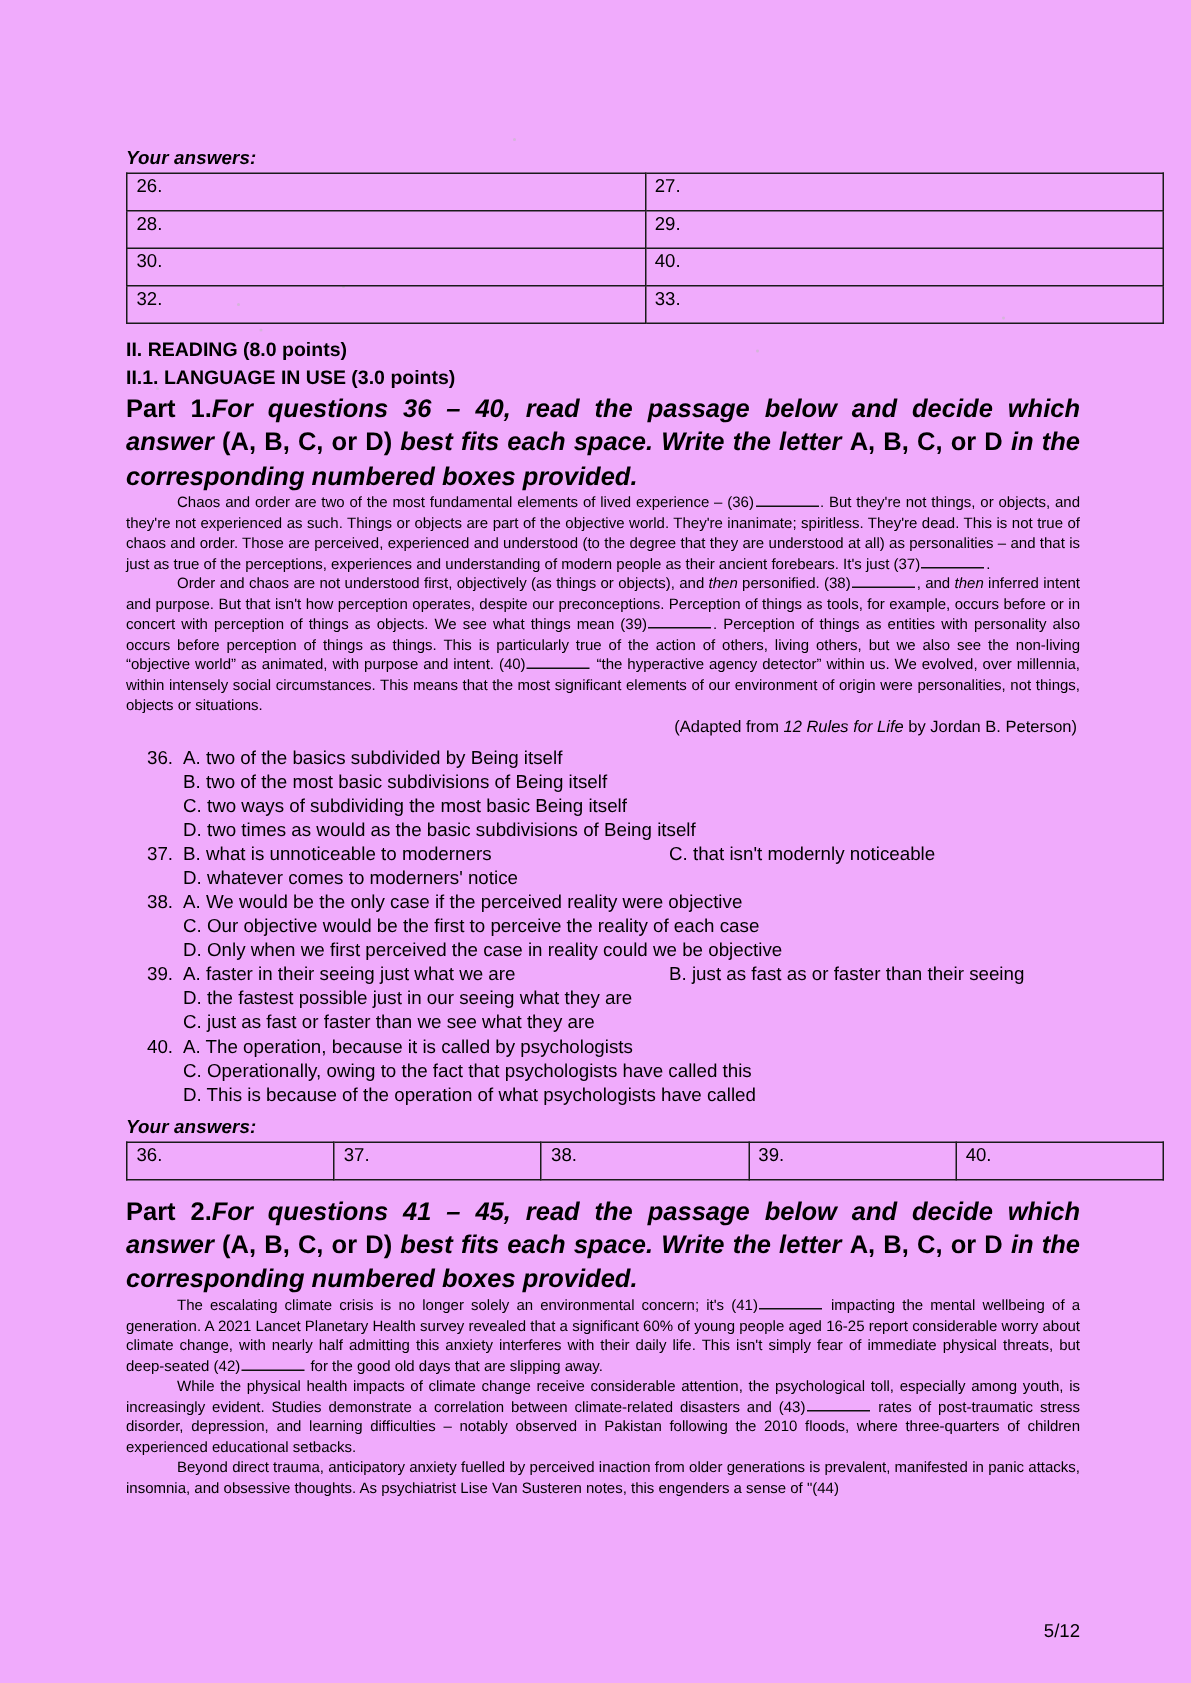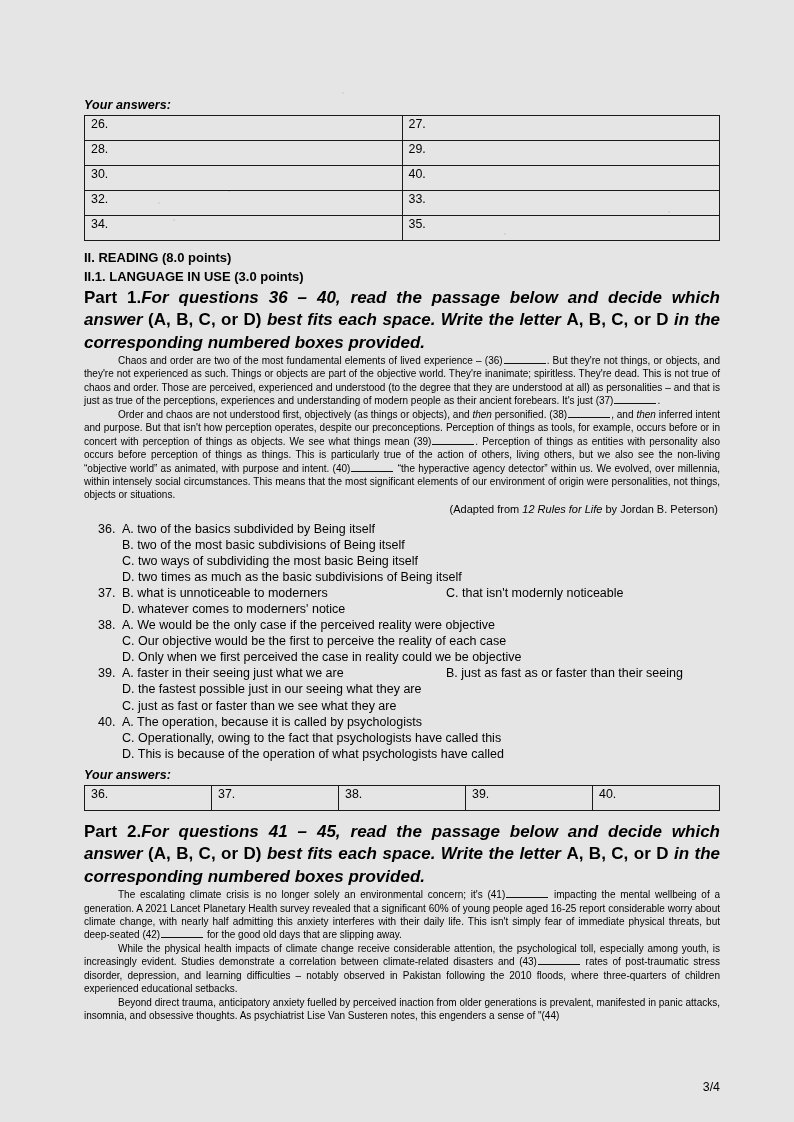--- a/index.html
+++ b/index.html
@@ -14,21 +14,21 @@
     position: relative;
     font-family: "Liberation Sans", sans-serif;
     color: #000000;
     overflow: hidden;
   }
   .page {
     position: absolute;
     left: 0; top: 0;
     width: 794px;
     height: 1122px;
-    background: #e5e5e5;
+    background: #f0abfc;
   }
   .sheet {
     position: absolute;
     left: 84px;
     top: 98px;
     width: 636px;
   }
 
   
   .label-italic-bold {
@@ -84,21 +84,21 @@
     font-style: normal;
     text-align: right;
     margin: 1px 0 0 0;
     padding-right: 2px;
   }
   .credit i { font-style: italic; }
 
   
   table.answers {
     border-collapse: collapse;
-    width: 636px;
+    width: 692px;
     table-layout: fixed;
     margin: 0;
   }
   table.answers td {
     border: 1px solid #1a1a1a;
     height: 23px;
     font-size: 12.4px;
     padding: 1px 0 0 6px;
     vertical-align: top;
     line-height: 1.2;
@@ -187,24 +187,20 @@
         <td>29.</td>
       </tr>
       <tr>
         <td>30.</td>
         <td>40.</td>
       </tr>
       <tr>
         <td>32.</td>
         <td>33.</td>
       </tr>
-      <tr>
-        <td>34.</td>
-        <td>35.</td>
-      </tr>
     </tbody>
       </table>
 
     <div class="spacer-8"></div>
 
     <div class="heading">II. READING (8.0 points)</div>
     <div class="heading">II.1. LANGUAGE IN USE (3.0 points)</div>
 
     <p class="instruction"><span class="lead">Part 1.</span><em>For questions 36 – 40, read the passage below and decide which answer </em><span class="up">(A, B, C, or D)</span><em> best fits each space. Write the letter </em><span class="up">A, B, C, or D</span><em> in the corresponding numbered boxes provided.</em></p>
 
@@ -217,21 +213,21 @@
     <div class="spacer-6"></div>
 
     <div class="qblock">
 
       <div class="qrow">
         <div class="qnum">36.</div>
         <div class="qopts opt-stack">
           <div>A. two of the basics subdivided by Being itself</div>
           <div>B. two of the most basic subdivisions of Being itself</div>
           <div>C. two ways of subdividing the most basic Being itself</div>
-          <div>D. two times as much as the basic subdivisions of Being itself</div>
+          <div>D. two times as would as the basic subdivisions of Being itself</div>
         </div>
       </div>
 
       <div class="qrow">
         <div class="qnum">37.</div>
         <div class="qopts opt-grid">
           <div>B. what is unnoticeable to moderners</div>
           <div>C. that isn't modernly noticeable</div>
           <div>D. whatever comes to moderners' notice</div>
         </div>
@@ -288,15 +284,15 @@
     <p class="instruction"><span class="lead">Part 2.</span><em>For questions 41 – 45, read the passage below and decide which answer </em><span class="up">(A, B, C, or D)</span><em> best fits each space. Write the letter </em><span class="up">A, B, C, or D</span><em> in the corresponding numbered boxes provided.</em></p>
 
     <p class="para"><span>The escalating climate crisis is no longer solely an environmental concern; it's (41)</span><span class="gap"></span><span> impacting the mental wellbeing of a generation. A 2021 Lancet Planetary Health survey revealed that a significant 60% of young people aged 16-25 report considerable worry about climate change, with nearly half admitting this anxiety interferes with their daily life. This isn't simply fear of immediate physical threats, but deep-seated (42)</span><span class="gap"></span><span> for the good old days that are slipping away.</span></p>
 
     <p class="para"><span>While the physical health impacts of climate change receive considerable attention, the psychological toll, especially among youth, is increasingly evident. Studies demonstrate a correlation between climate-related disasters and (43)</span><span class="gap"></span><span> rates of post-traumatic stress disorder, depression, and learning difficulties – notably observed in Pakistan following the 2010 floods, where three-quarters of children experienced educational setbacks.</span></p>
 
     <p class="para"><span>Beyond direct trauma, anticipatory anxiety fuelled by perceived inaction from older generations is prevalent, manifested in panic attacks, insomnia, and obsessive thoughts. As psychiatrist Lise Van Susteren notes, this engenders a sense of "(44)</span></p>
 
   </div>
 
-  <div class="footer">3/4</div>
+  <div class="footer">5/12</div>
 
 </div>
 
 </body></html>

